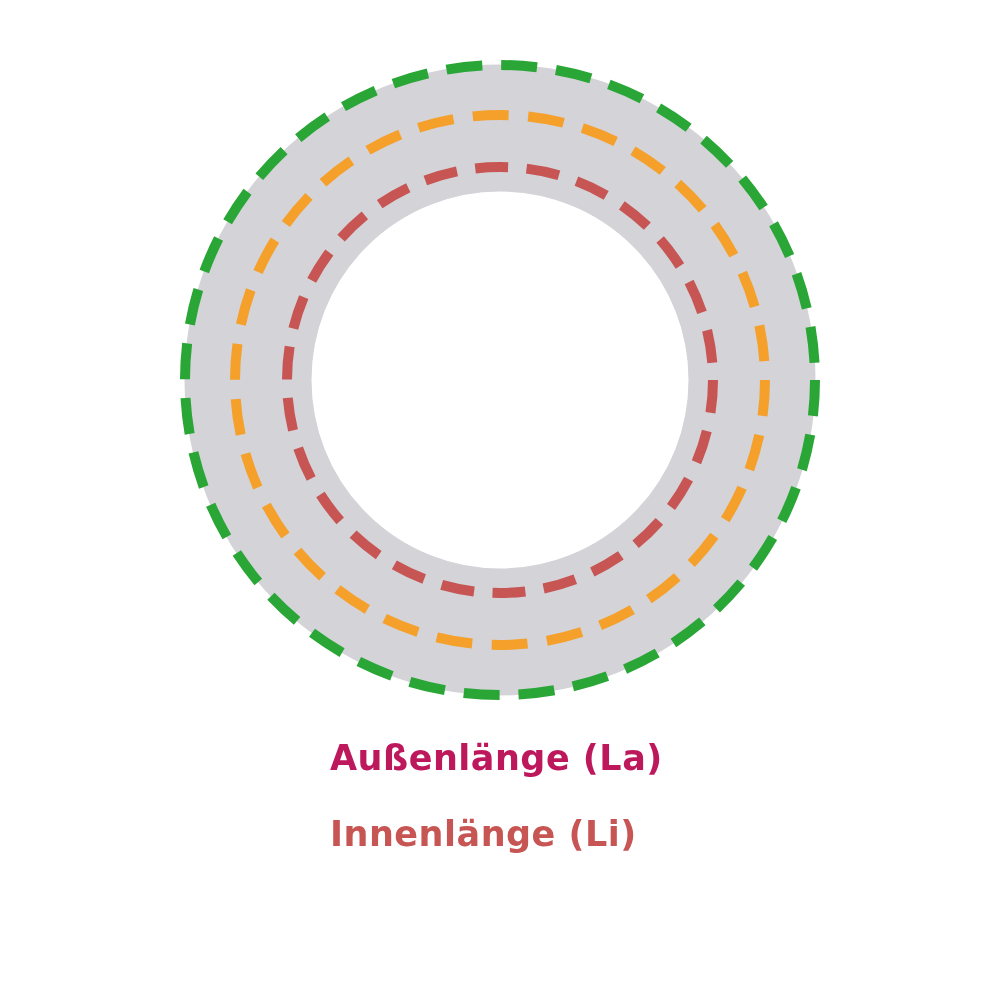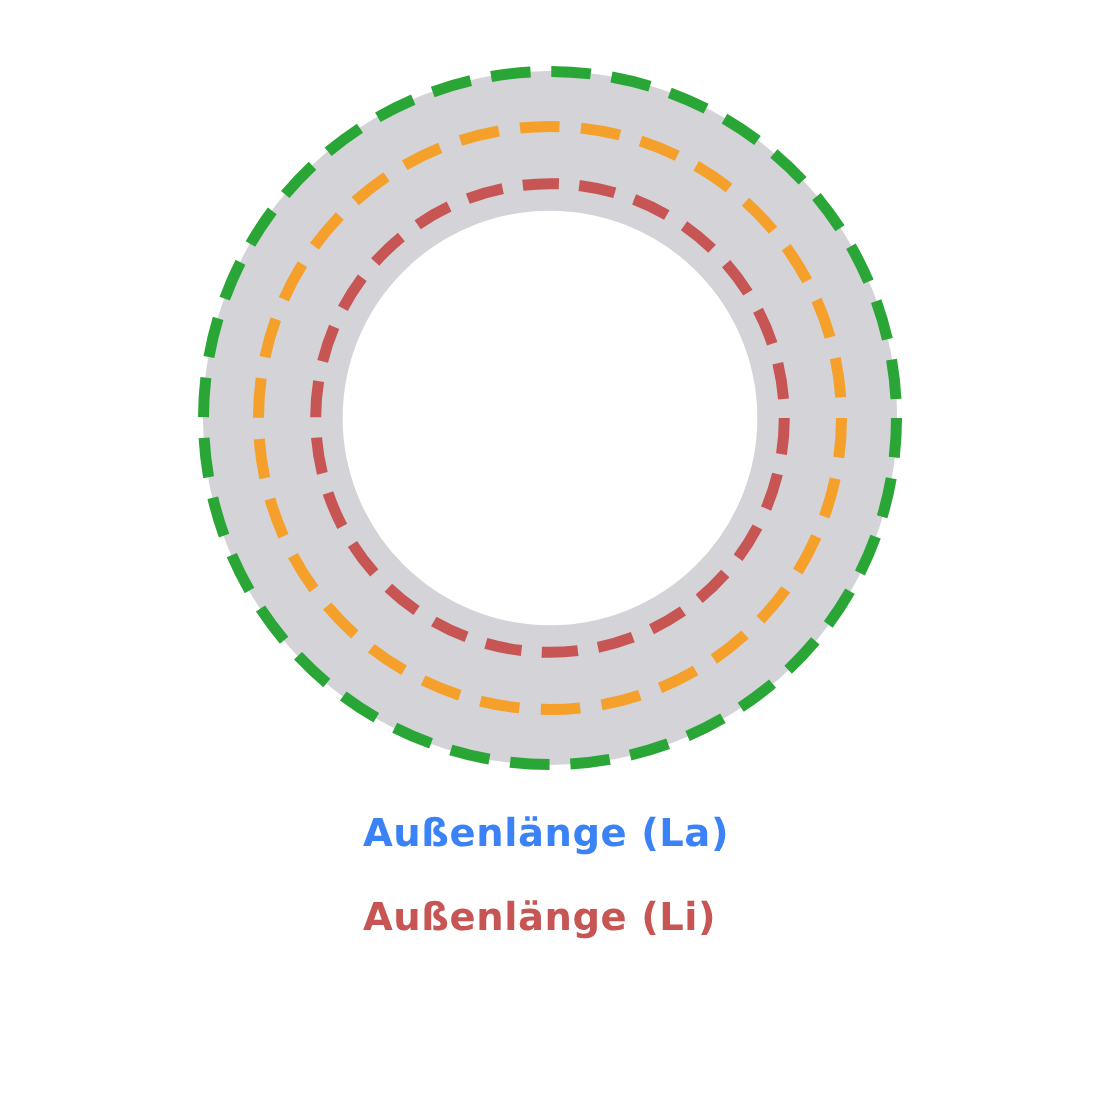--- a/index.html
+++ b/index.html
@@ -44,15 +44,15 @@
   <circle cx="500" cy="380" r="252" fill="none" stroke-width="127" stroke="#D3D3D8"></circle>
 
   <circle cx="500" cy="380" r="315" fill="none" stroke-width="10" stroke-dasharray="36 19" stroke="#29A636"></circle>
 
   <circle cx="500" cy="380" r="265" fill="none" stroke-width="10" stroke-dasharray="36 19.5" stroke="#F5A02B"></circle>
 
   <circle cx="500" cy="380" r="213" fill="none" stroke-width="10" stroke-dasharray="33 18.5" stroke="#C65553"></circle>
 </svg>
 
 <div class="legend">
-  <div class="legend-item" style="color: #3b82f6;">Außenlänge (La)</div>
-  <div class="legend-item" style="color: rgb(198, 85, 83);">Außenlänge (Li)</div>
+  <div class="legend-item" style="color: #be185d;">Außenlänge (La)</div>
+  <div class="legend-item" style="color: rgb(198, 85, 83);">Innenlänge (Li)</div>
 </div>
 
 </body></html>

